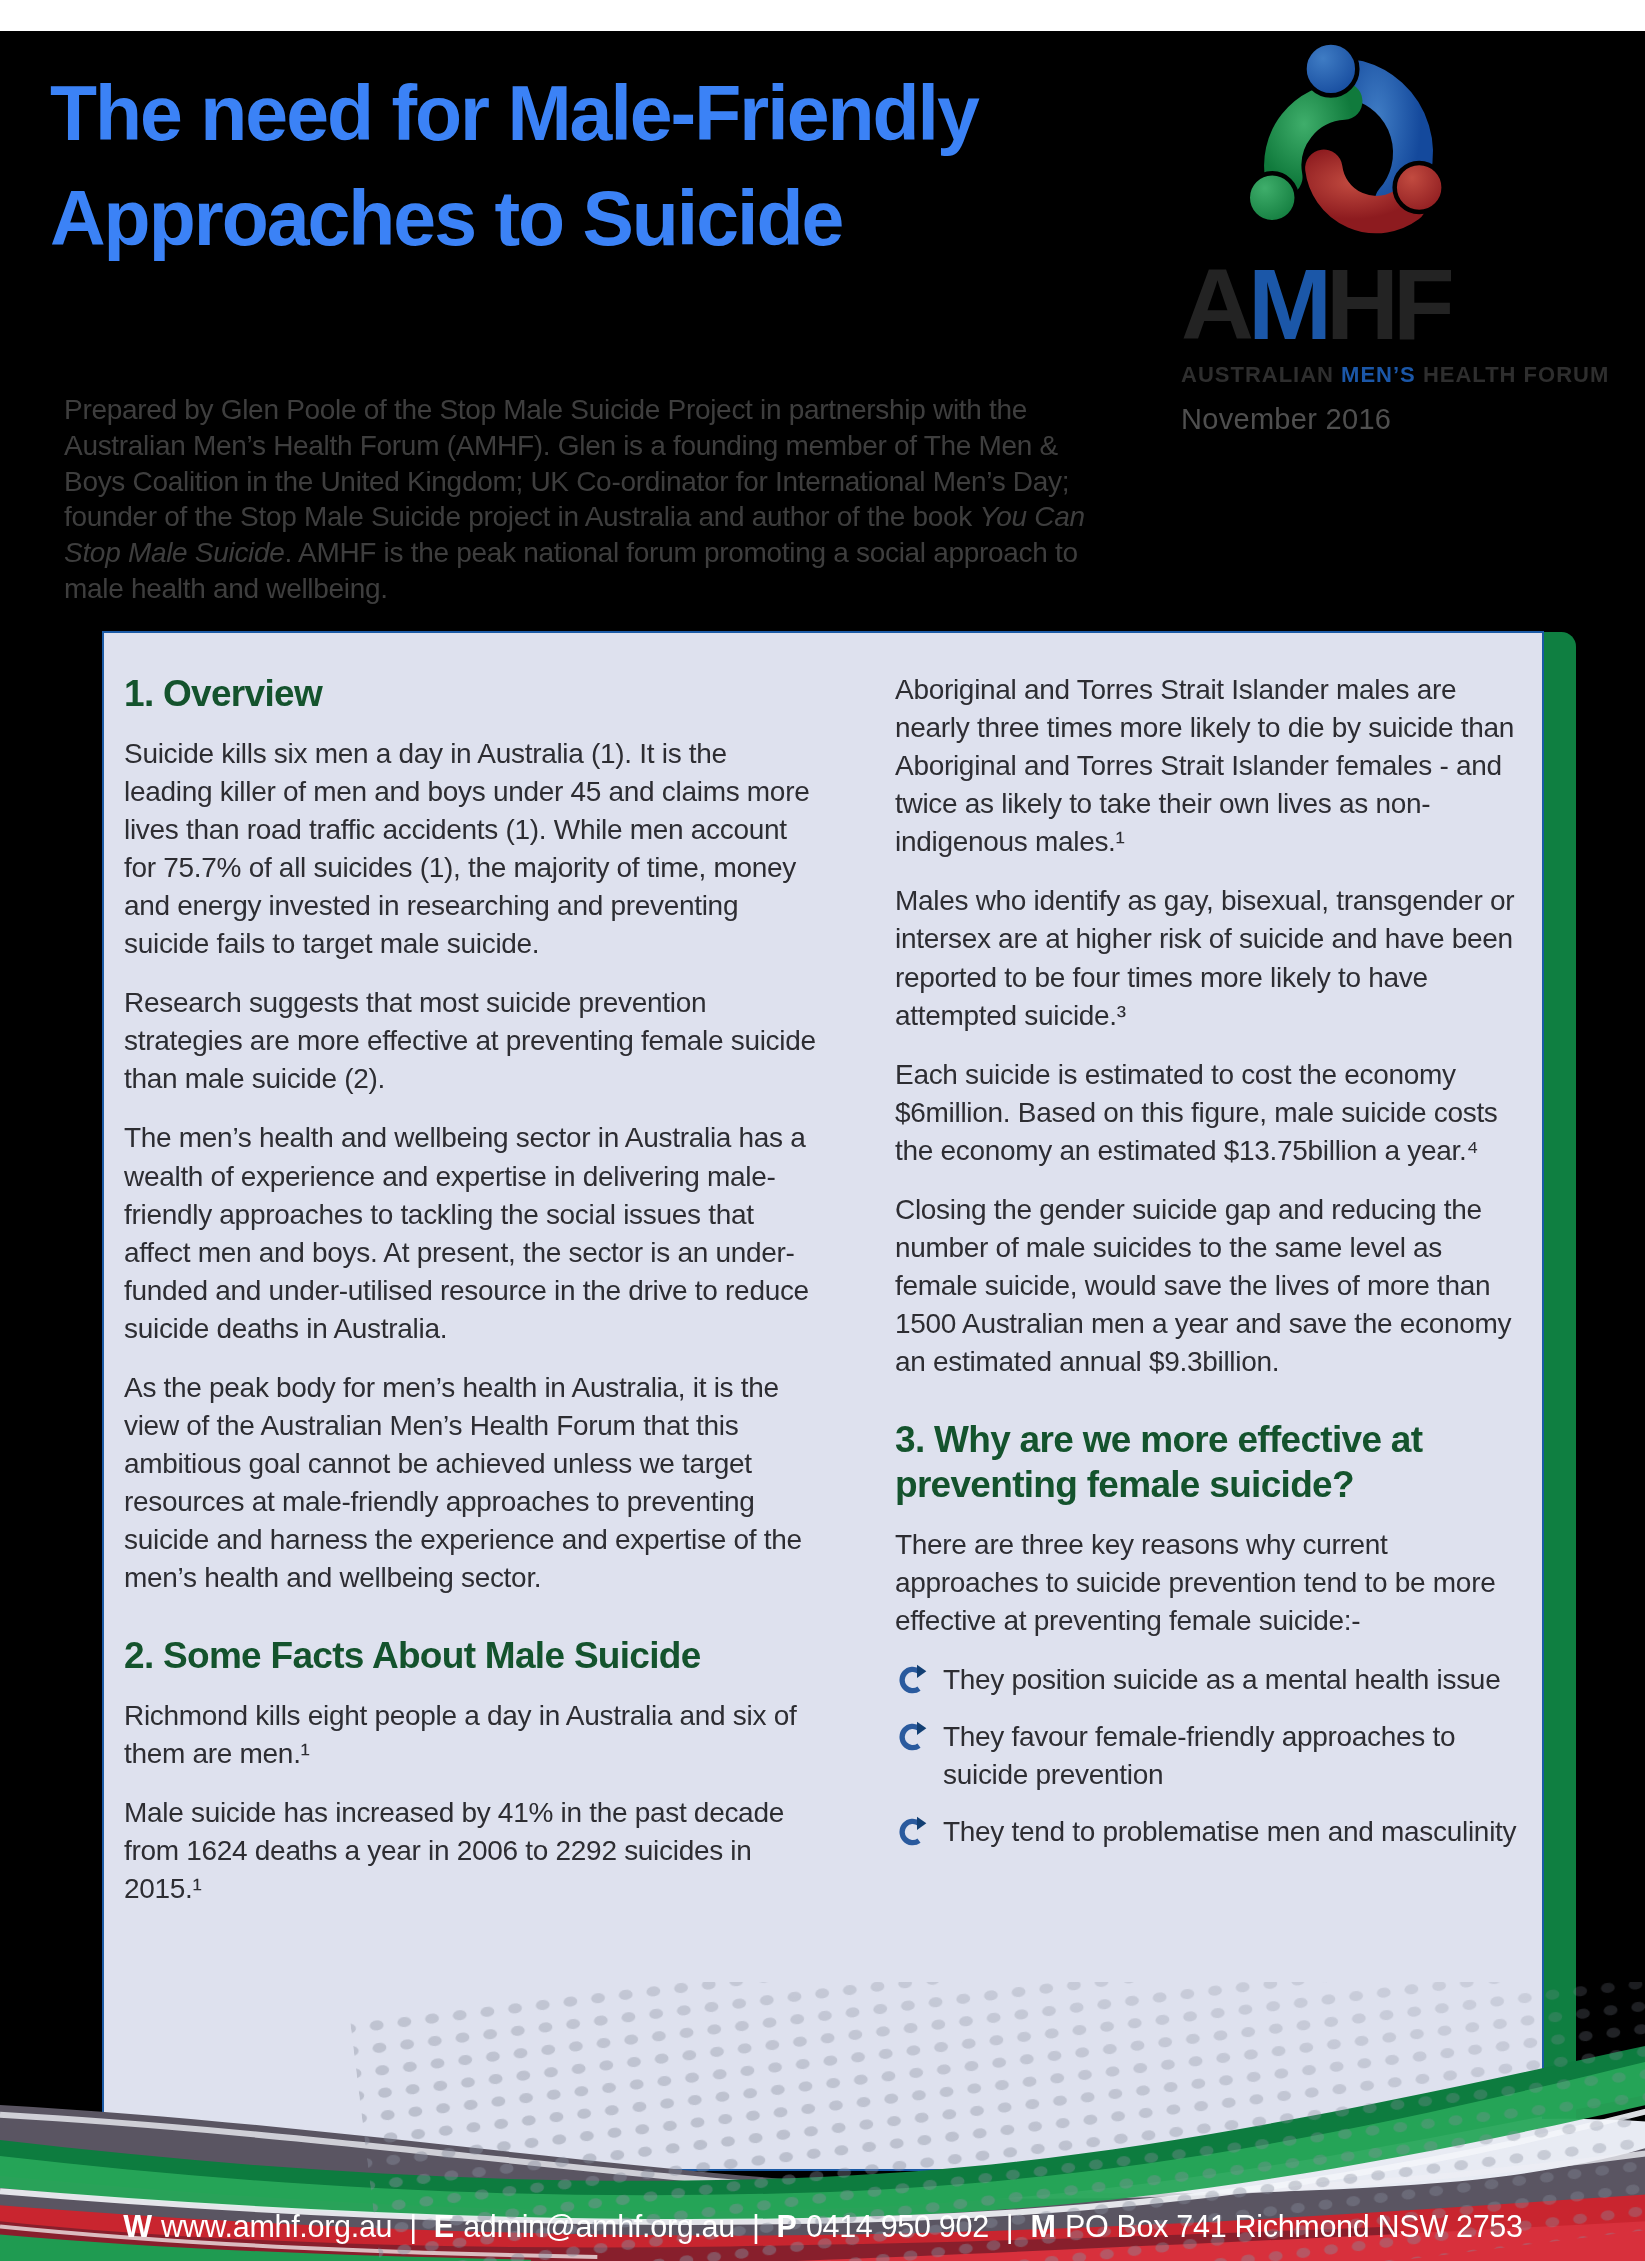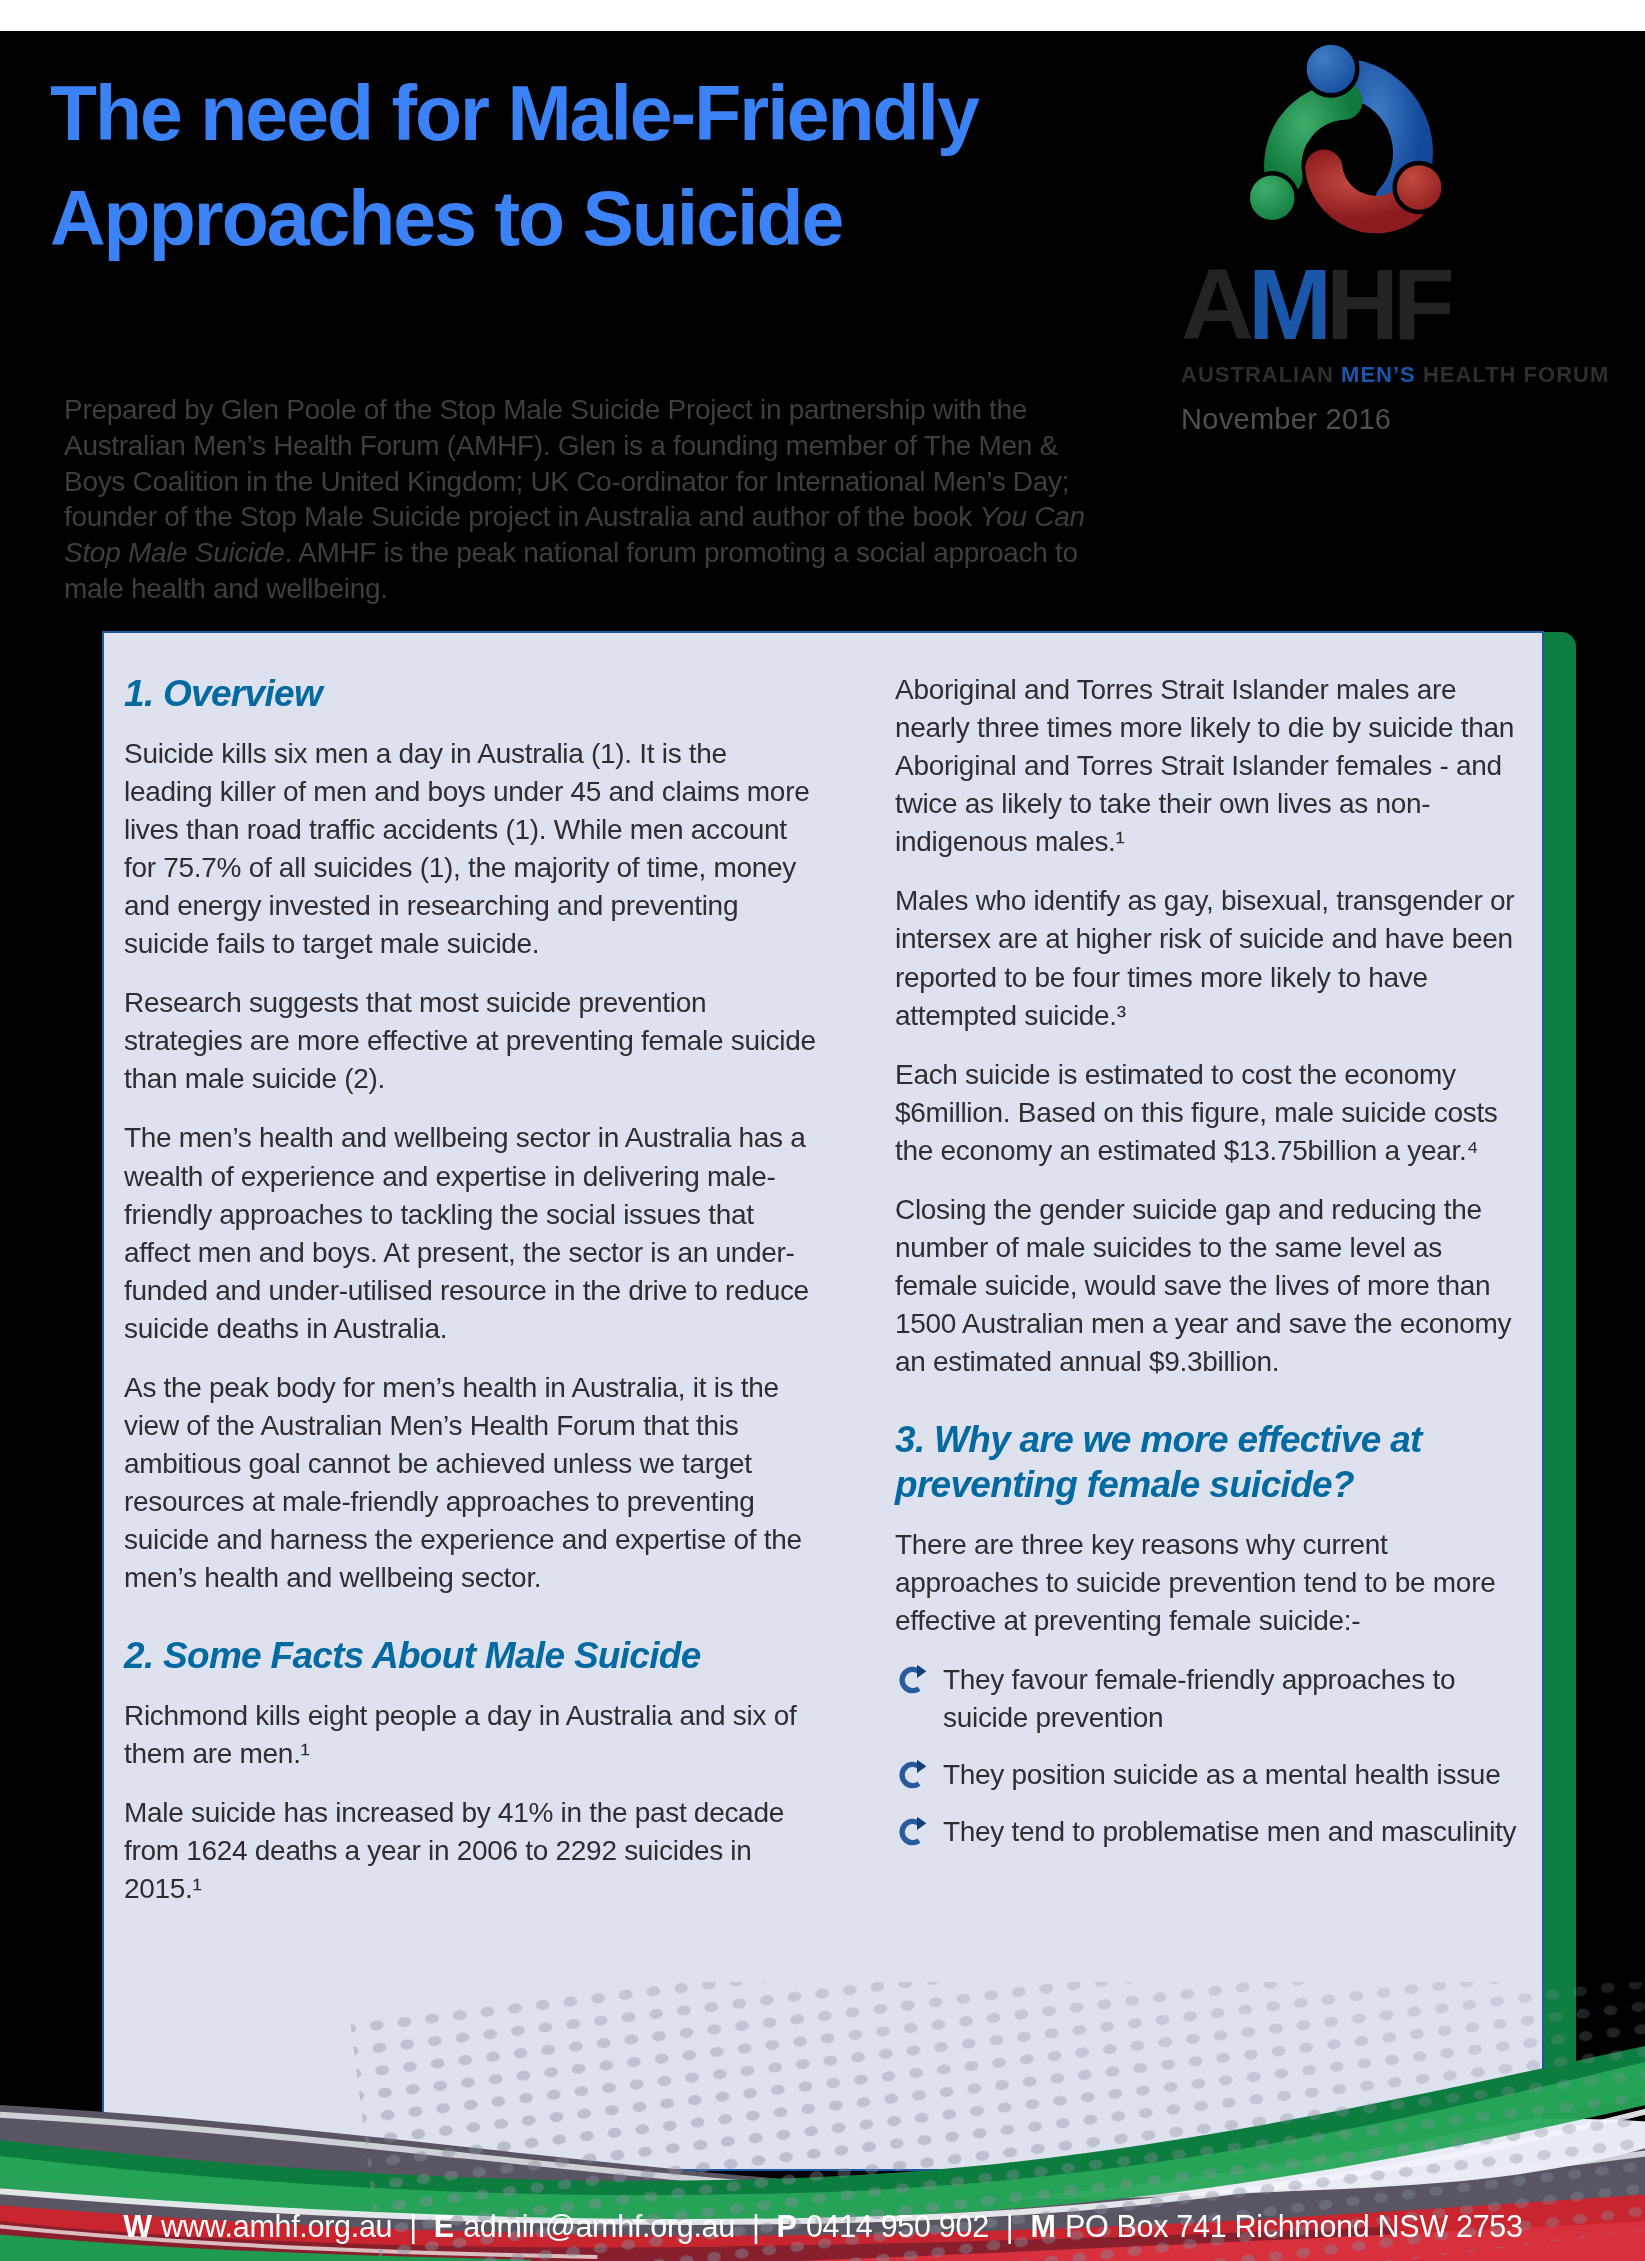--- a/index.html
+++ b/index.html
@@ -44,22 +44,22 @@
     background:#0f7f41;border-radius:0 14.6px 0 0;
   }
   .panel{
     position:absolute;left:102px;top:631px;width:1442px;height:1540px;
     background:#dee1ee;border:2.7px solid #1b5aa5;box-sizing:border-box;
     padding:38px 16px 0 20px;display:flex;
   }
   .col-left{width:694px;margin-right:77px;flex:none;}
   .col-right{flex:1;min-width:0;}
   .panel h2{
-    font-size:37px;line-height:1.22;color:#0369a1;font-weight:bold;
-    letter-spacing:-0.7px;margin:36px 0 18.6px 0;font-style:italic;
+    font-size:37px;line-height:1.22;color:#14532d;font-weight:bold;
+    letter-spacing:-0.7px;margin:36px 0 18.6px 0;
   }
   .panel h2.first{margin-top:0;}
   .panel p{
     font-size:28px;line-height:1.36;letter-spacing:-0.3px;color:#2d2d32;
     margin:0 0 21px 0;
   }
   .bullets{list-style:none;margin:4px 0 0 0;padding:0;}
   .bullets li{display:flex;align-items:flex-start;gap:16px;margin:0 0 18.6px 0;}
   .bullets .bicon{flex:none;margin-top:2.7px;}
   .bullets .btext{
@@ -135,28 +135,28 @@
     <p>Each suicide is estimated to cost the economy $6million. Based on this figure, male suicide costs the economy an estimated $13.75billion a year.⁴</p>
     <p>Closing the gender suicide gap and reducing the number of male suicides to the same level as female suicide, would save the lives of more than 1500 Australian men a year and save the economy an estimated annual $9.3billion.</p>
     <h2>3. Why are we more effective at preventing female suicide?</h2>
     <p>There are three key reasons why current approaches to suicide prevention tend to be more effective at preventing female suicide:-</p>
     <ul class="bullets">
       <li>
         <svg class="bicon" width="32" height="32" viewBox="0 0 48 48">
           <path d="M 36 11 A 16 16 0 1 0 36 37" fill="none" stroke="#2a5a9e" stroke-width="8"></path>
           <polygon points="33,1 47,11 33,21" fill="#123f73"></polygon>
         </svg>
-        <span class="btext">They favour female-friendly approaches to suicide prevention</span>
+        <span class="btext">They position suicide as a mental health issue</span>
       </li>
       <li>
         <svg class="bicon" width="32" height="32" viewBox="0 0 48 48">
           <path d="M 36 11 A 16 16 0 1 0 36 37" fill="none" stroke="#2a5a9e" stroke-width="8"></path>
           <polygon points="33,1 47,11 33,21" fill="#123f73"></polygon>
         </svg>
-        <span class="btext">They position suicide as a mental health issue</span>
+        <span class="btext">They favour female-friendly approaches to suicide prevention</span>
       </li>
       <li>
         <svg class="bicon" width="32" height="32" viewBox="0 0 48 48">
           <path d="M 36 11 A 16 16 0 1 0 36 37" fill="none" stroke="#2a5a9e" stroke-width="8"></path>
           <polygon points="33,1 47,11 33,21" fill="#123f73"></polygon>
         </svg>
         <span class="btext">They tend to problematise men and masculinity</span>
       </li>
     </ul>
   </div>

